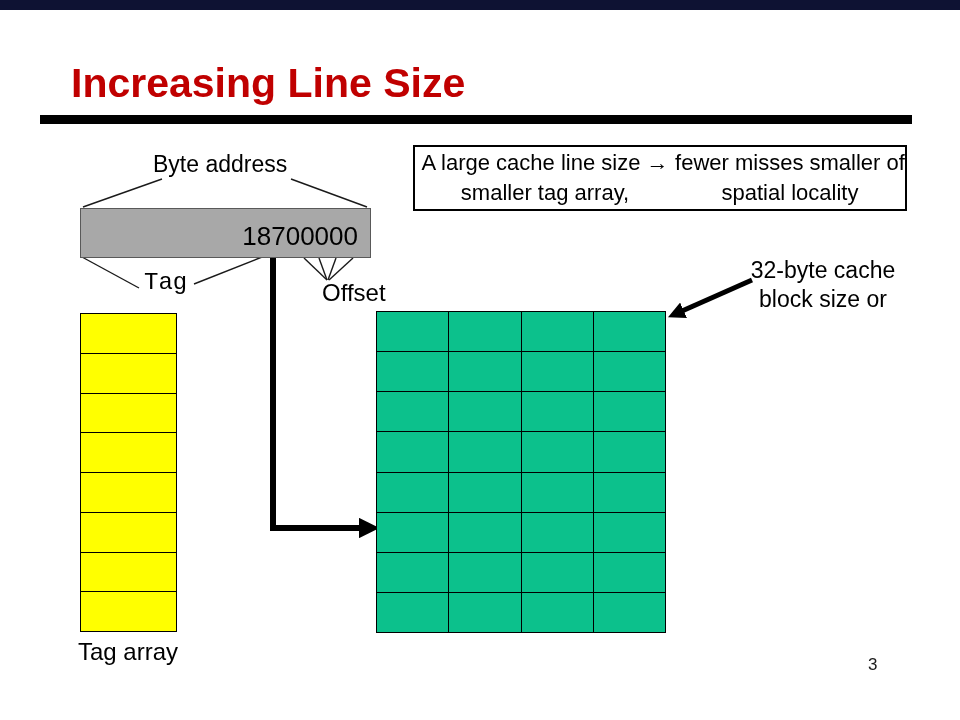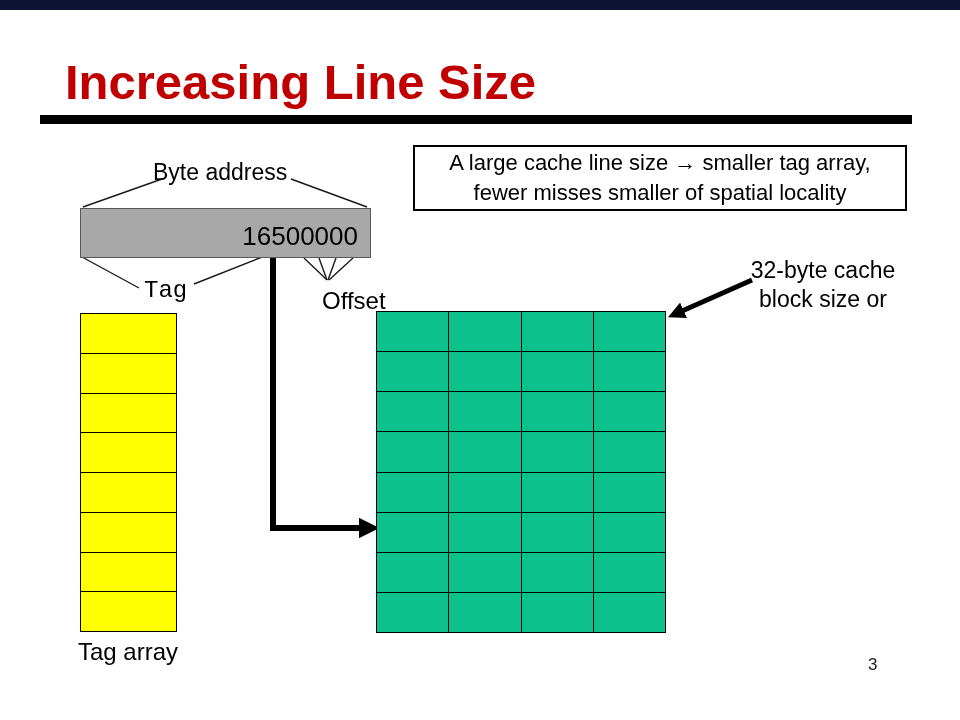--- a/index.html
+++ b/index.html
@@ -2,40 +2,40 @@
 <html style="--c-topbar: #0e1233; --c-title: #c00000; --c-addr: #a8a8a8; --c-tag: #ffff00; --c-data: #0cc18c;"><head>
 <meta charset="utf-8">
 <style>
   html,body{margin:0;padding:0;background:#fff;}
   .slide{
     position:relative;width:960px;height:720px;background:#ffffff;overflow:hidden;
     font-family:"Liberation Sans", sans-serif;color:#000;
   }
   .top-bar{position:absolute;left:0;top:0;width:960px;height:10px;background:var(--c-topbar,#0e1233);}
   .title{
-    position:absolute;left:57px;top:46px;margin:8px;
-    font-size:49px;font-weight:bold;letter-spacing:0;
+    position:absolute;left:57px;top:46px;margin:14px;
+    font-size:41px;font-weight:bold;letter-spacing:0;
     color:var(--c-title,#c00000);white-space:nowrap;
   }
   .title-rule{position:absolute;left:40px;top:115px;width:872px;height:9px;background:#000;}
   .connectors{position:absolute;left:0;top:0;width:960px;height:720px;pointer-events:none;}
-  .label{position:absolute;white-space:nowrap;margin-top:8px;}
+  .label{position:absolute;white-space:nowrap;}
   .byte-address{left:153px;top:151px;font-size:23px;}
   .tag-label{left:144px;top:269px;font-size:24px;font-family:Liberation Mono, monospace;}
   .offset-label{left:322px;top:279px;font-size:24px;text-align:center;}
   .addr-box{
     position:absolute;left:80px;top:208px;width:291px;height:50px;box-sizing:border-box;
     background:var(--c-addr,#a8a8a8);border:1px solid #595959;
     display:flex;align-items:center;justify-content:flex-end;
     padding-right:12px;padding-top:6px;font-size:26px;
   }
   .info-box{
     position:absolute;left:413px;top:145px;width:490px;height:62px;box-sizing:content-box;
     border:2px solid #000;background:#fff;
-    display:flex;flex-direction:column;align-items:center;justify-content:center;
+    display:flex;flex-direction:row;align-items:center;justify-content:center;
     font-size:22px;line-height:30px;text-align:center;
   }
   .annotation{
     position:absolute;left:735px;top:256px;width:176px;
     font-size:23px;line-height:29px;text-align:center;
   }
   .grid{position:absolute;display:grid;gap:1px;padding:1px;background:#000;box-sizing:border-box;}
   .tag-array{left:80px;top:313px;width:97px;height:319px;}
   .data-array{left:376px;top:311px;width:290px;height:322px;}
   .tag-array .cell{background:var(--c-tag,#ffff00);}
@@ -74,21 +74,21 @@
     <line x1="353" y1="258" x2="329" y2="280" stroke="#1a1a1a" stroke-width="1.4"></line>
 
     <path d="M273,251 L273,528 L361,528" fill="none" stroke="#000" stroke-width="6" marker-end="url(#arrow)"></path>
 
     <line x1="752" y1="280" x2="682" y2="311" stroke="#000" stroke-width="5" marker-end="url(#arrow)"></line>
   </svg>
 
   <div class="label byte-address">Byte address</div>
 
   <div class="addr-box">
-    <span>16500000</span>
+    <span>18700000</span>
   </div>
 
   <div class="label tag-label">Tag</div>
   <div class="label offset-label">Offset</div>
 
   <div class="info-box">
     <div>A large cache line size → smaller tag array,</div>
     <div>fewer misses smaller of spatial locality</div>
   </div>
 

